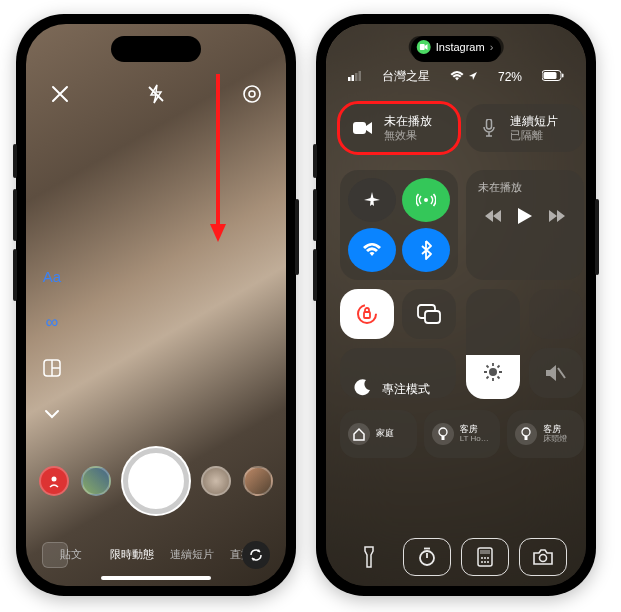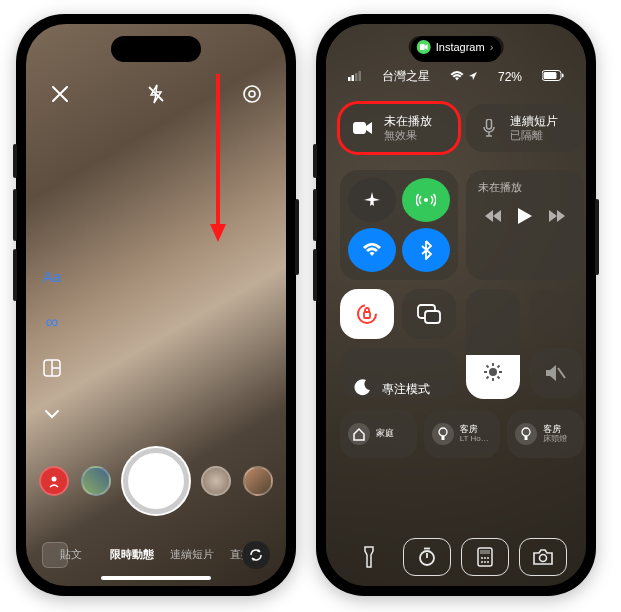--- a/index.html
+++ b/index.html
@@ -28,21 +28,21 @@
 
   .cam-left { position: absolute; left: 14px; top: 240px; display: flex; flex-direction: column; gap: 22px; color: #fff; z-index: 20; }
   .cam-left .icon-btn { width: 24px; height: 24px; font-size: 15px; font-weight: 500; }
 
   .cam-bottom { position: absolute; bottom: 72px; left: 0; right: 0; display: flex; justify-content: center; align-items: center; gap: 12px; z-index: 20; }
   .effect-thumb { width: 30px; height: 30px; border-radius: 50%; background: #6b5b4a; border: 2px solid rgba(255,255,255,.25); }
   .effect-thumb.red { background: #d33; display:flex;align-items:center;justify-content:center; }
   .shutter { width: 66px; height: 66px; border-radius: 50%; background: #fff; border: 5px solid #ccc; box-shadow: 0 0 0 2px #fff; }
 
   .mode-bar { position: absolute; bottom: 24px; left: 0; right: 0; display: flex; justify-content: center; align-items: center; gap: 16px; font-size: 11px; color: #bbb; z-index: 20; }
-  .mode-bar .active { color: #fff; font-weight: 700; margin-left: 12px; }
+  .mode-bar .active { color: #fff; font-weight: 400; margin-left: 12px; }
   .mode-left-sq { position: absolute; left: 16px; width: 26px; height: 26px; border-radius: 6px; background: rgba(255,255,255,.12); border:1px solid rgba(255,255,255,.2); }
   .mode-right-circ { position: absolute; right: 16px; width: 28px; height: 28px; border-radius: 50%; background: #222; display:flex;align-items:center;justify-content:center; }
 
   .home-ind { position: absolute; bottom: 6px; left: 50%; transform: translateX(-50%); width: 110px; height: 4px; border-radius: 3px; background: #fff; z-index: 60; }
 
   
   .arrow { position: absolute; top: 50px; right: 58px; z-index: 70; }
 
   
   .cc-bg { position: absolute; inset: 0; background: radial-gradient(circle at 30% 30%, #8a7b6a, #4a4036 60%, #2b251e); filter: blur(0); }

